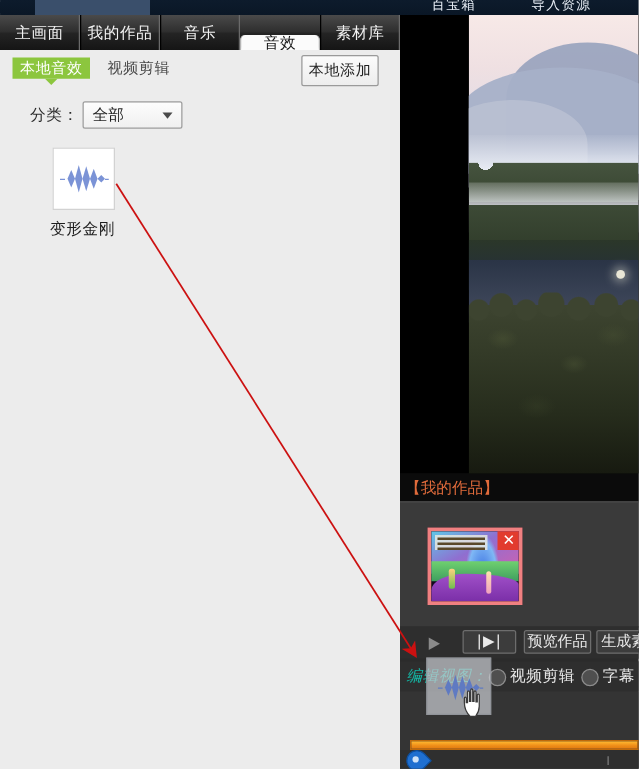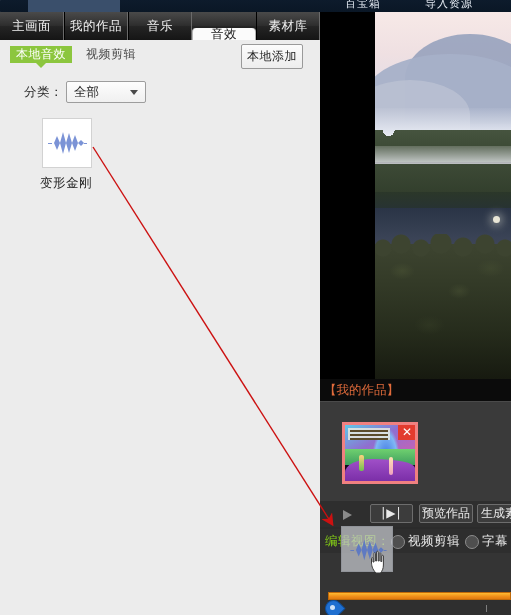--- a/index.html
+++ b/index.html
@@ -271,22 +271,22 @@
   .step .g{letter-spacing:1px;}
   .prev{left:99px;width:54px;padding:0 2px;}
   .gen{left:157px;width:48px;padding:0 2px;text-align:left;padding-left:3px;}
 
   
   .editrow{
     position:absolute;left:0;top:517px;width:191px;height:24px;
     background:#2e2e2e;
   }
   .ev-label{
-    position:absolute;left:5px;top:4px;font-size:12.5px;color:#84cc16;
-    letter-spacing:.5px;white-space:nowrap;
+    position:absolute;left:5px;top:4px;font-size:12.5px;color:#14b8a6;
+    letter-spacing:.5px;white-space:nowrap;font-style:italic;
   }
   .radio{
     position:absolute;top:6px;width:12px;height:12px;border-radius:50%;
     border:1px solid #8c8c8c;background:#4f4f4f;cursor:pointer;
   }
   .rb1{left:71px;}
   .rb2{left:145px;}
   .ev-opt{
     position:absolute;top:4px;font-size:12.5px;color:#e8e8e8;
     letter-spacing:.5px;white-space:nowrap;cursor:pointer;

